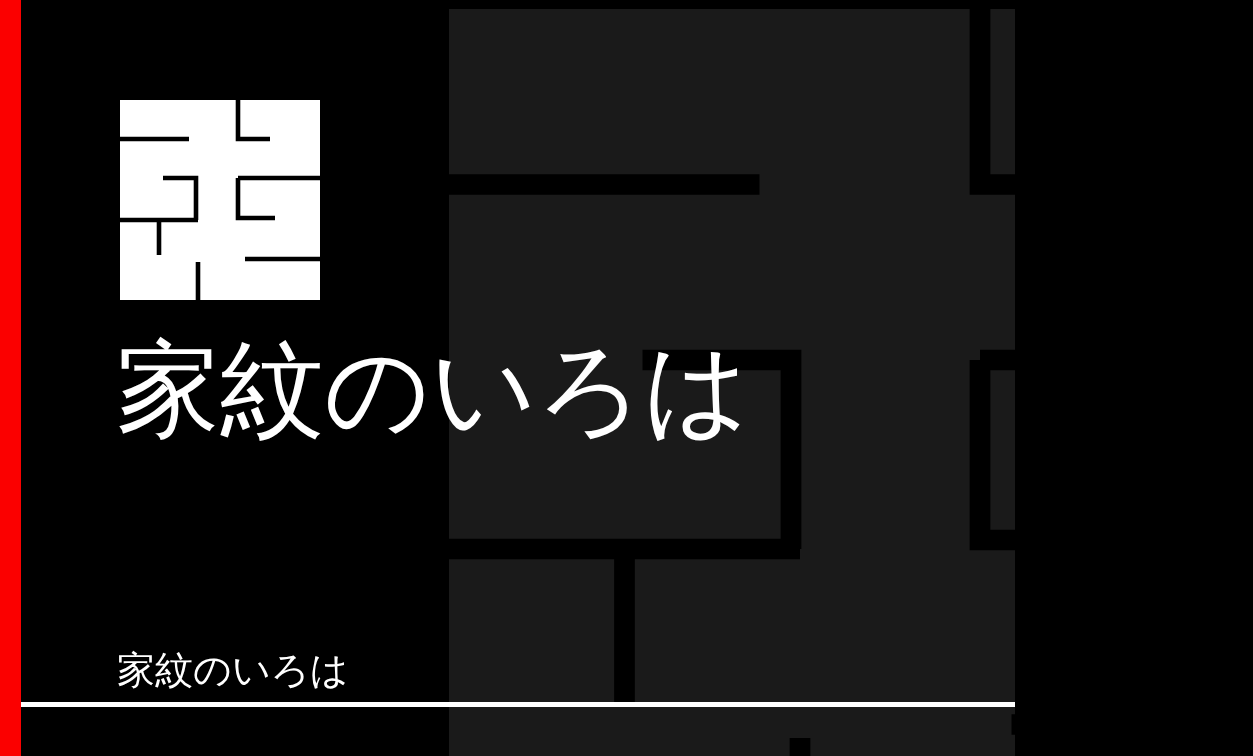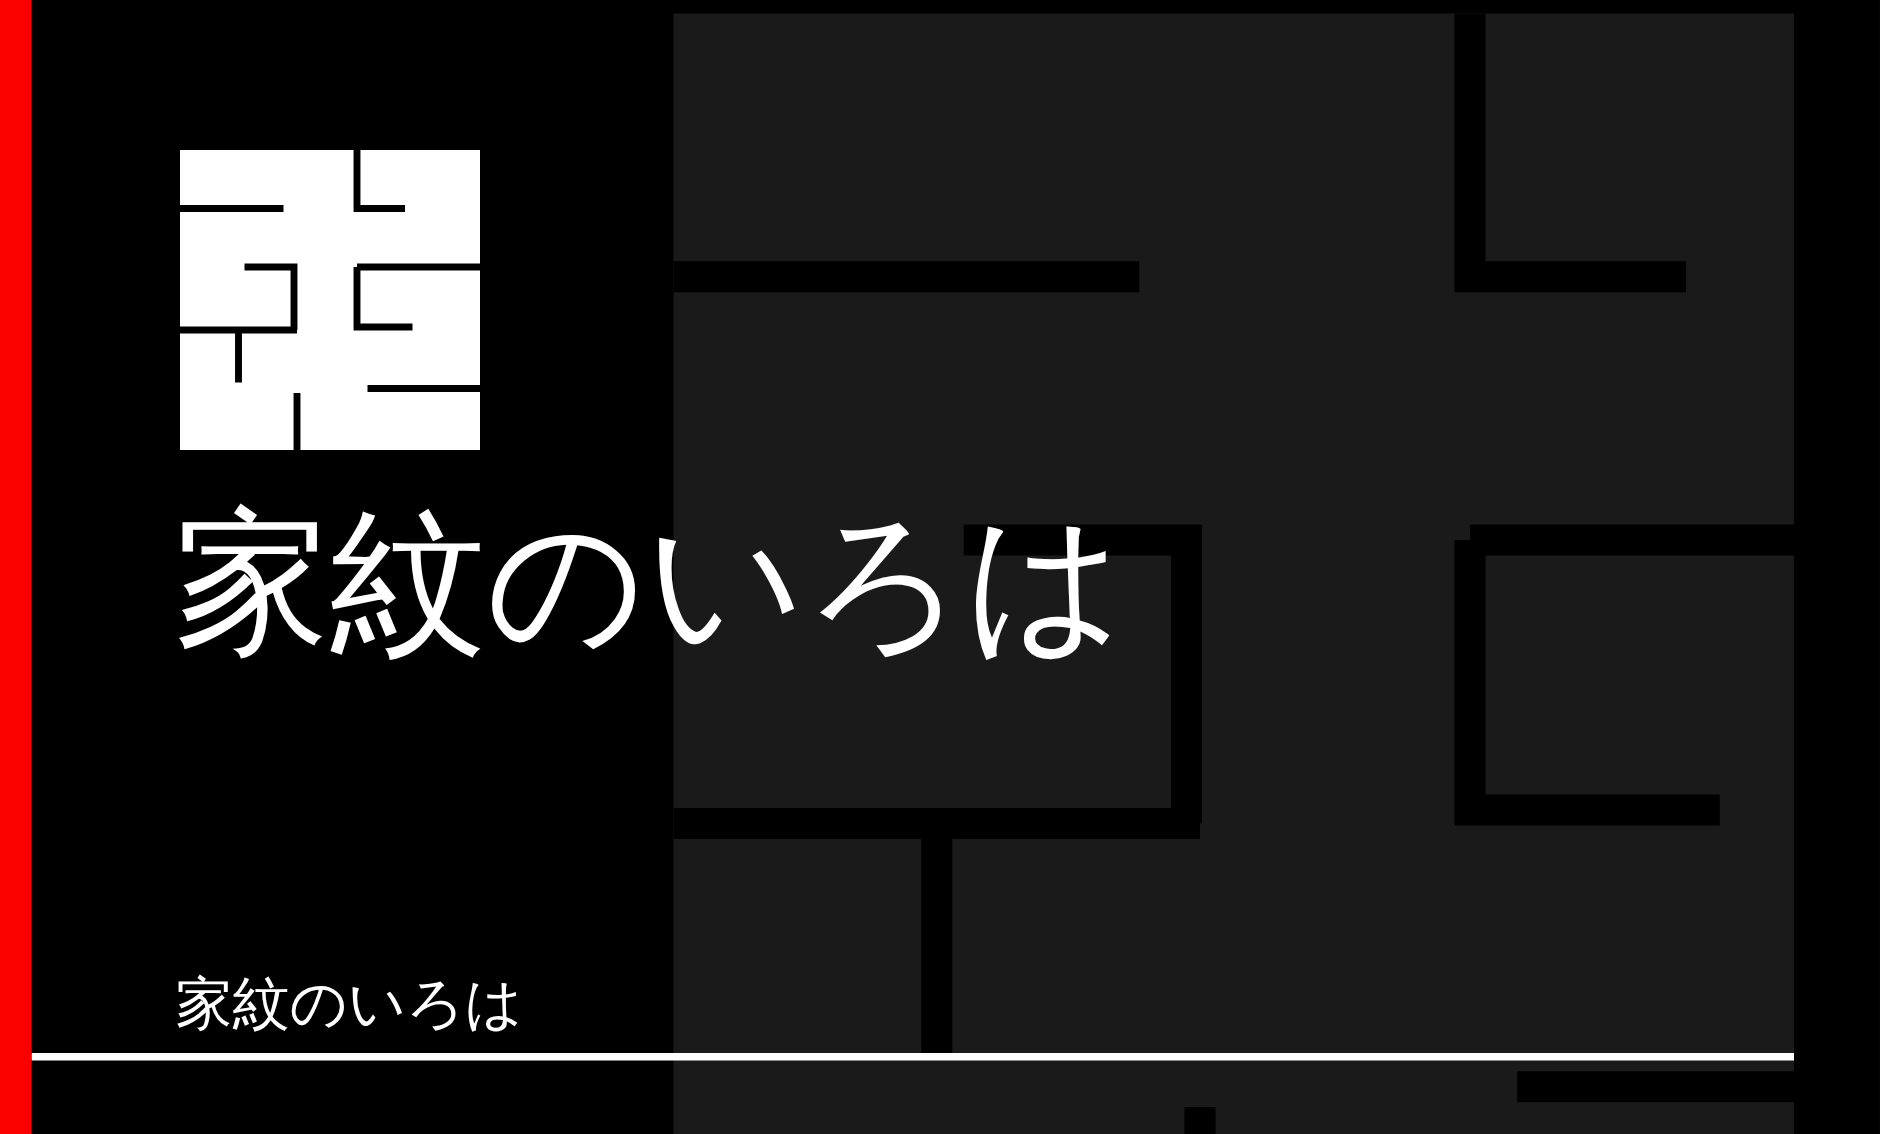--- a/index.html
+++ b/index.html
@@ -1,20 +1,20 @@
 <!DOCTYPE html>
 <html style="--accent-red: #fb0000; --maze-gray: #1a1a1a; --background: #000000; --foreground: #ffffff; --maze-line: #000000;"><head>
 <meta charset="utf-8">
 <style>
   * { margin: 0; padding: 0; box-sizing: border-box; }
   html, body { background: #000; }
 
   .page {
     position: relative;
-    width: 1196px;
+    width: 1015px;
     height: 756px;
     background: var(--background, #000000);
     overflow: hidden;
     font-family: "Liberation Serif", "DejaVu Serif", serif;
   }
 
   
   .maze-panel {
     position: absolute;
     left: 449px; top: 9px;

